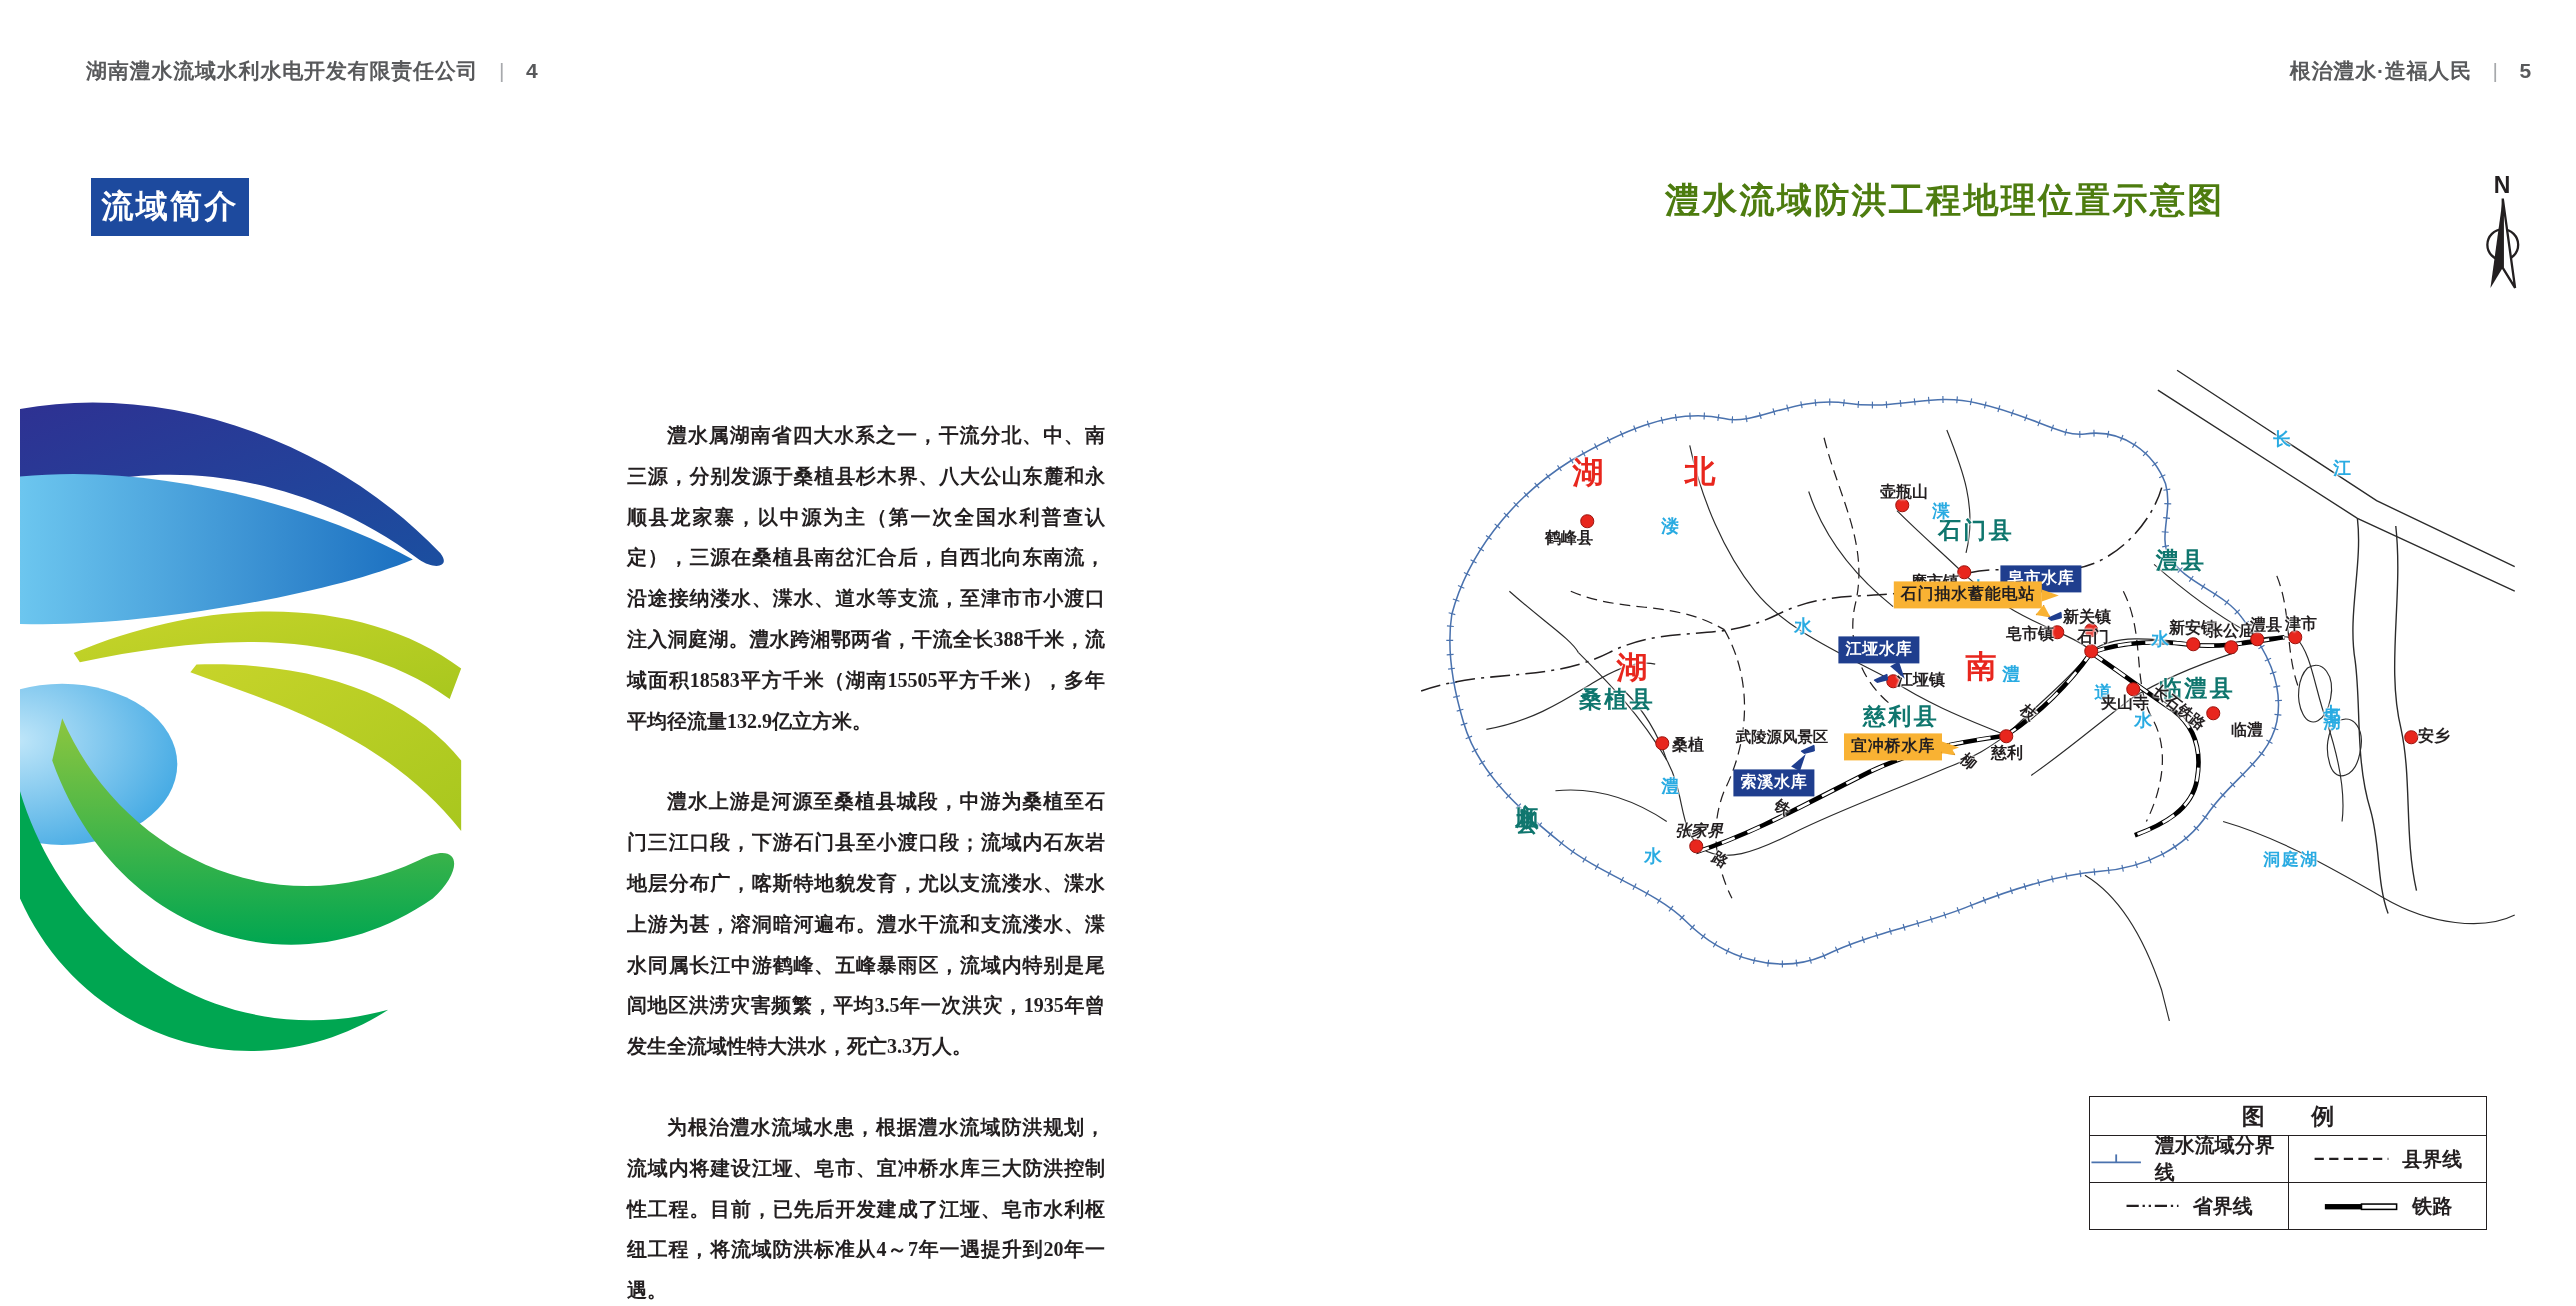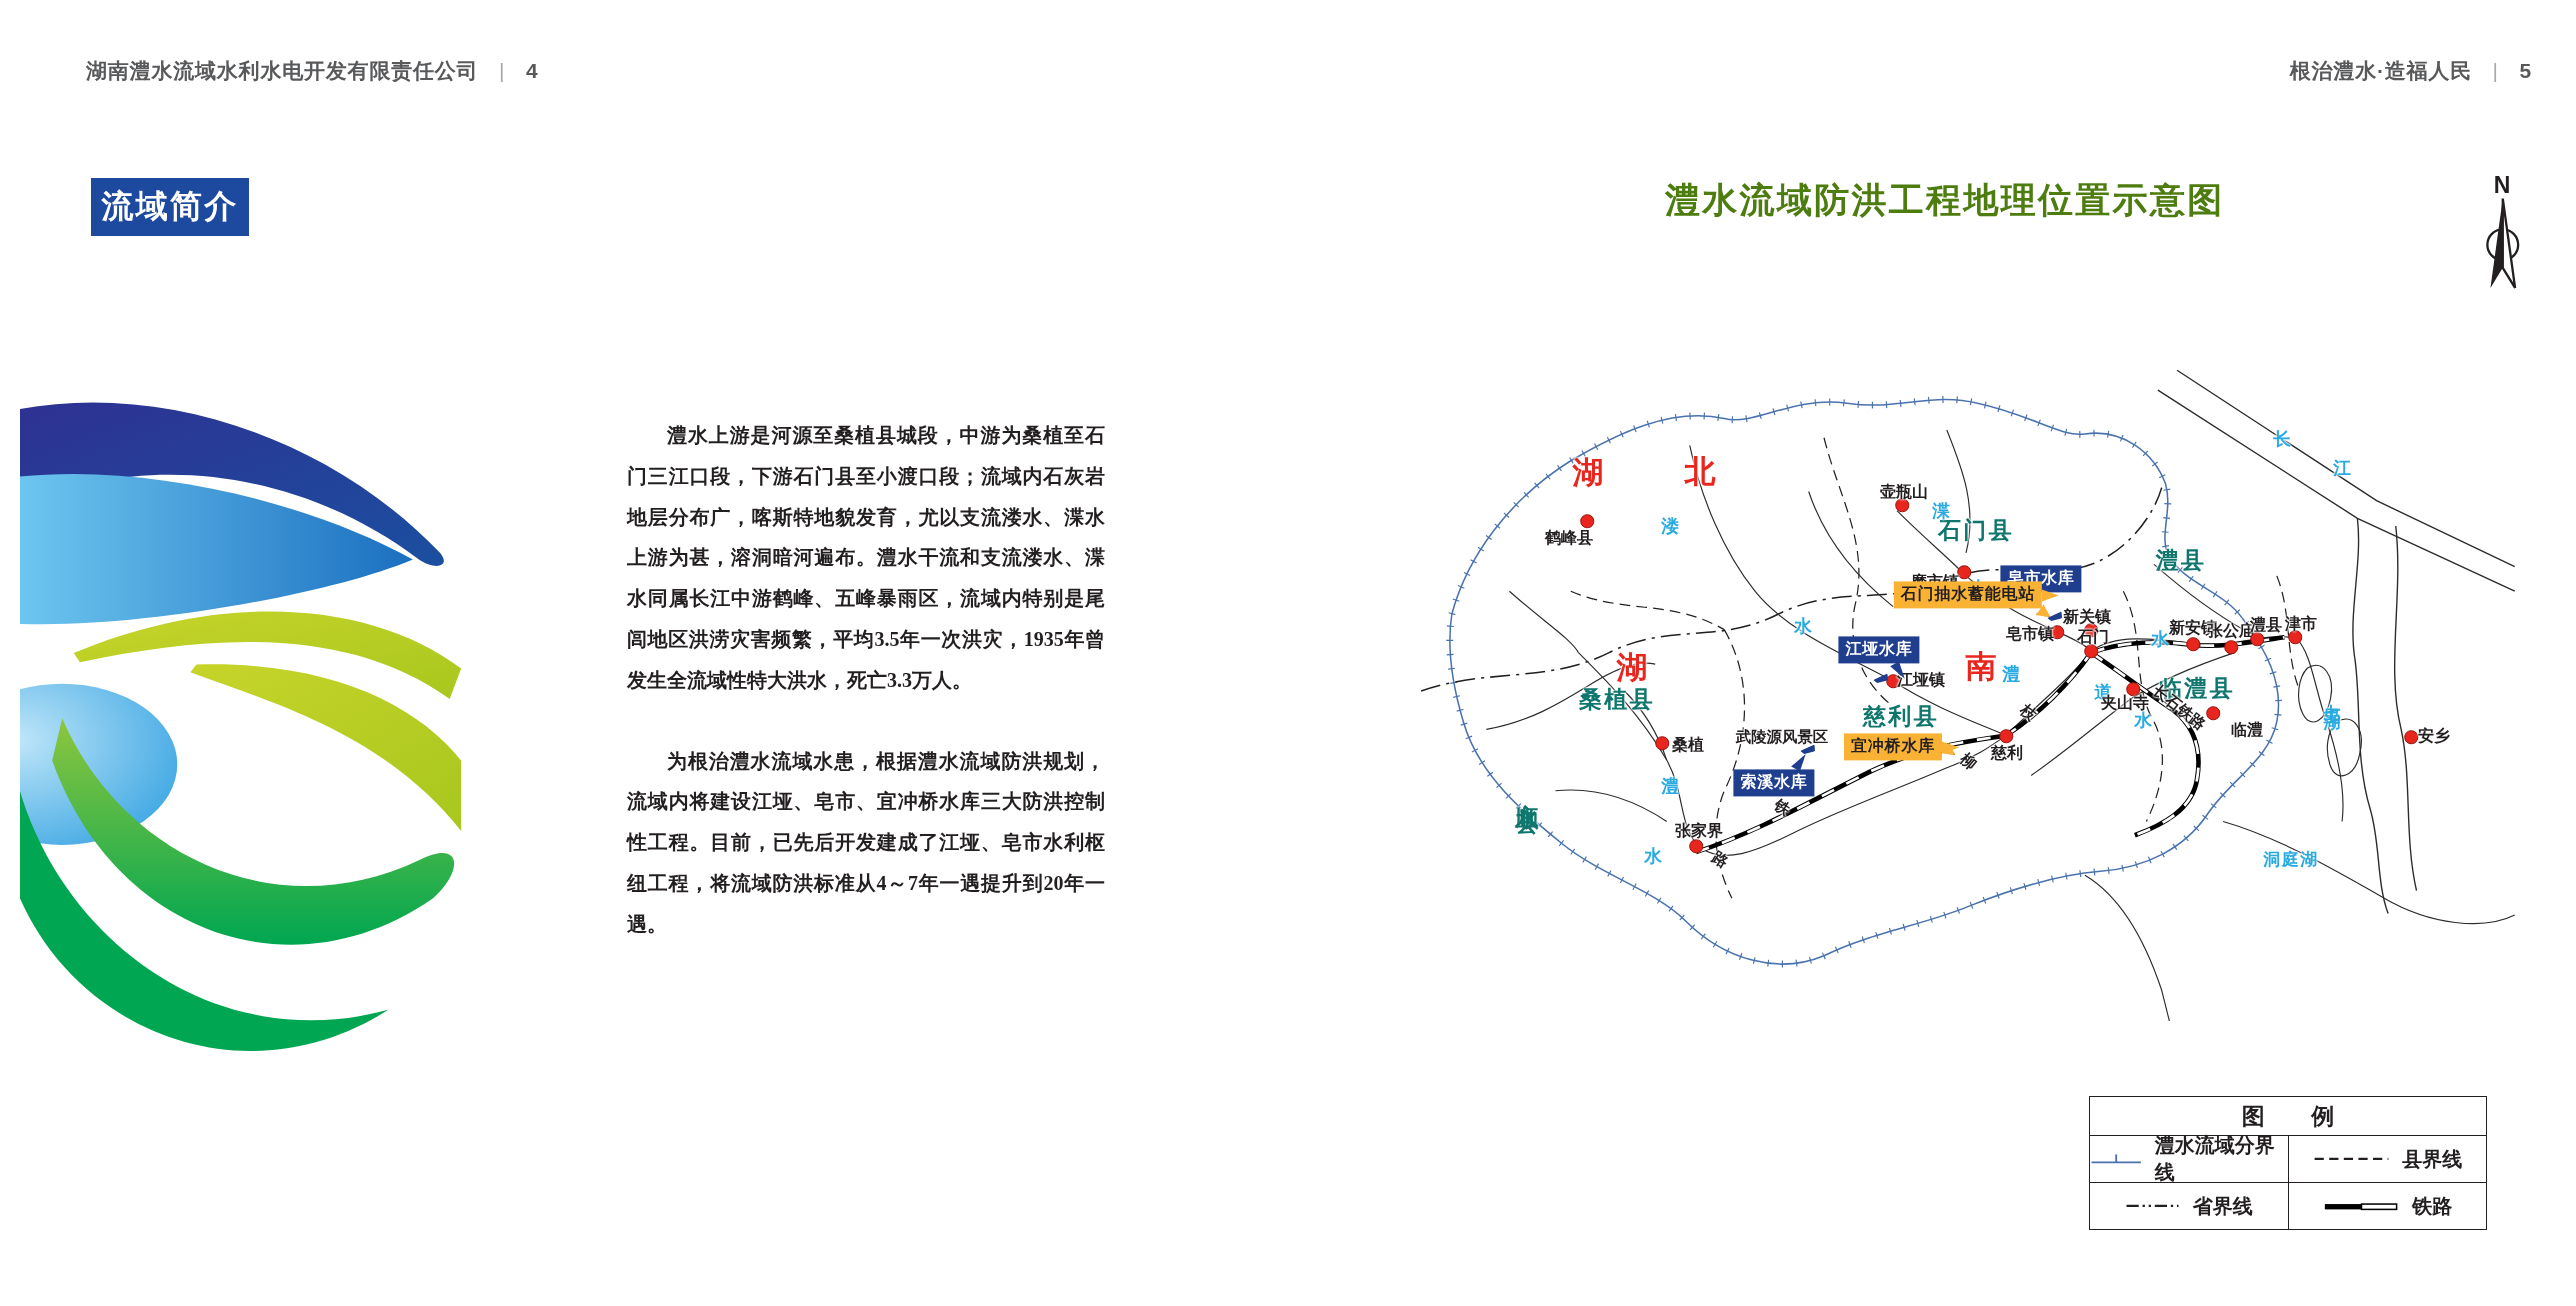--- a/index.html
+++ b/index.html
@@ -245,21 +245,21 @@
         <div class="mlbl lbl-city" style="left: 1040px; top: 375px;">安乡</div>
         <div class="dot" style="left: 819px; top: 352px;"></div>
         <div class="mlbl lbl-city" style="left: 829px; top: 369px; padding-left: 48px;">临澧</div>
         <div class="dot" style="left: 739px; top: 328px;"></div>
         <div class="mlbl lbl-city" style="left: 731px; top: 342px;">夹山寺</div>
         <div class="dot" style="left: 612px; top: 375px;"></div>
         <div class="mlbl lbl-city" style="left: 613px; top: 392px;">慈利</div>
         <div class="dot" style="left: 268px; top: 382px;"></div>
         <div class="mlbl lbl-city" style="left: 294px; top: 384px;">桑植</div>
         <div class="dot" style="left: 302px; top: 485px;"></div>
-        <div class="mlbl lbl-city" style="left: 305px; top: 470px;">张家界</div>
+        <div class="mlbl lbl-city" style="left: 305px; top: 470px; font-style: italic;">张家界</div>
         <div class="dot" style="left: 499px; top: 320px;"></div>
         <div class="mlbl lbl-city" style="left: 527px; top: 319px;">江垭镇</div>
         <div class="res-box" style="left: 485px; top: 289px;">江垭水库<span class="arr arr-se"></span></div>
         <div class="res-box" style="left: 647px; top: 218px;">皂市水库<span class="arr arr-sw"></span></div>
         <div class="res-box" style="left: 380px; top: 422px;">索溪水库<span class="arr arr-ne"></span></div>
         <div class="res-box orange" style="left: 499px; top: 386px;">宜冲桥水库<span class="arr arr-e-orange"></span></div>
         <div class="res-box orange" style="left: 574px; top: 234px;">石门抽水蓄能电站<span class="arr arr-e-orange"></span></div>
         <div class="dam" style="left: 488px; top: 318px;"></div>
         <div class="dam" style="left: 662px; top: 256px;"></div>
         <div class="dam" style="left: 415px; top: 389px;"></div>
@@ -294,18 +294,19 @@
         <svg width="77" height="10.7" viewBox="0 0 100 14">
           <rect x="2" y="4" width="48" height="7" fill="#000"></rect>
           <rect x="50" y="4" width="46" height="7" fill="#fff" stroke="#000" stroke-width="2"></rect>
         </svg>
         <span>铁路</span>
       </div>
     </div>
   </div>
 
   <div id="intro-text">
+    <p>澧水属湖南省四大水系之一，干流分北、中、南三源，分别发源于桑植县杉木界、八大公山东麓和永顺县龙家寨，以中源为主（第一次全国水利普查认定），三源在桑植县南岔汇合后，自西北向东南流，沿途接纳溇水、渫水、道水等支流，至津市市小渡口注入洞庭湖。澧水跨湘鄂两省，干流全长388千米，流域面积18583平方千米（湖南15505平方千米），多年平均径流量132.9亿立方米。</p>
     <p>澧水上游是河源至桑植县城段，中游为桑植至石门三江口段，下游石门县至小渡口段；流域内石灰岩地层分布广，喀斯特地貌发育，尤以支流溇水、渫水上游为甚，溶洞暗河遍布。澧水干流和支流溇水、渫水同属长江中游鹤峰、五峰暴雨区，流域内特别是尾闾地区洪涝灾害频繁，平均3.5年一次洪灾，1935年曾发生全流域性特大洪水，死亡3.3万人。</p>
     <p>为根治澧水流域水患，根据澧水流域防洪规划，流域内将建设江垭、皂市、宜冲桥水库三大防洪控制性工程。目前，已先后开发建成了江垭、皂市水利枢纽工程，将流域防洪标准从4～7年一遇提升到20年一遇。</p>
   </div>
 
 </div>
 
 
 </body></html>

